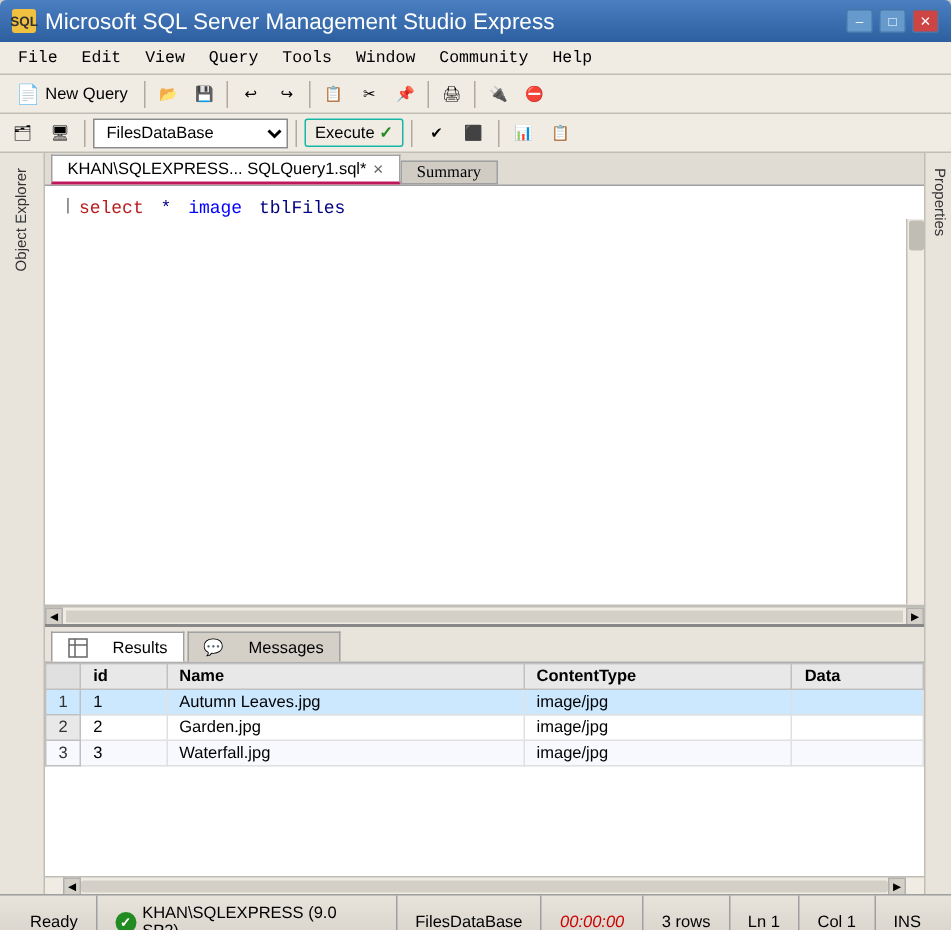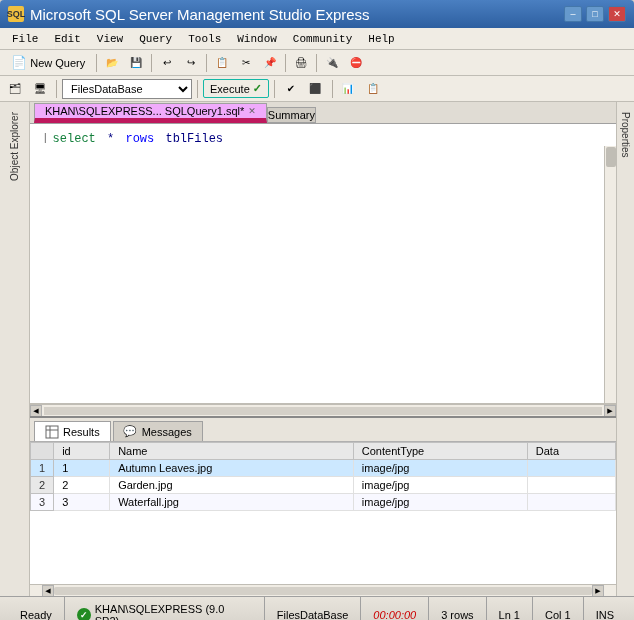--- a/index.html
+++ b/index.html
@@ -204,22 +204,22 @@
       border-bottom: none;
       background: #d0ccc4;
       font-size: 11px;
       cursor: pointer;
       display: flex;
       align-items: center;
       gap: 4px;
       height: 20px;
     }
     .tab.active {
-      background: #f0abfc;
-      border-bottom: 5px solid #be185d;
+      background: #ffffff;
+      border-bottom: 2px solid #be185d;
       z-index: 1;
     }
     .tab-close {
       font-size: 9px;
       cursor: pointer;
       color: #666;
     }
 
     
     .query-editor {
@@ -240,21 +240,21 @@
     .query-line {
       display: flex;
       align-items: flex-start;
       gap: 4px;
     }
     .line-indicator {
       color: #666;
       font-size: 11px;
       user-select: none;
     }
-    .kw-select { color: #15803d; }
+    .kw-select { color: #b91c1c; }
     .kw-from { color: #0000ff; }
 
     
     .results-area {
       background: white;
       display: flex;
       flex-direction: column;
       height: 180px;
       border-top: 2px solid #888;
     }
@@ -271,21 +271,21 @@
     }
     .results-tab {
       padding: 2px 10px;
       border: 1px solid #a0a0a0;
       border-bottom: none;
       background: #d4d0c8;
       font-size: 11px;
       cursor: pointer;
       display: flex;
       align-items: center;
-      gap: 4px;
+      gap: 16px;
       height: 20px;
     }
     .results-tab.active {
       background: white;
     }
     .tab-icon {
       width: 14px;
       height: 14px;
       display: inline-flex;
       align-items: center;
@@ -301,21 +301,21 @@
     .results-table {
       width: 100%;
       border-collapse: collapse;
       font-size: 11px;
     }
     .results-table th {
       background: #e8e8e8;
       border: 1px solid #c0c0c0;
       padding: 2px 8px;
       text-align: left;
-      font-weight: normal;
+      font-weight: bold;
       white-space: nowrap;
     }
     .results-table td {
       border: 1px solid #e0e0e0;
       padding: 2px 8px;
       white-space: nowrap;
     }
     .results-table .row-num-header {
       width: 20px;
       background: #e0e0e0;
@@ -422,28 +422,29 @@
       cursor: pointer;
     }
     .scroll-track {
       flex: 1;
       height: 8px;
       background: #d4d0c8;
       margin: 2px;
     }
 
     .summary-tab {
-      padding: 2px 0;
+      padding: 2px 10px;
       border: 1px solid #a0a0a0;
       background: #d0ccc4;
       font-size: 11px;
       cursor: pointer;
       height: 16px;
       display: flex;
       align-items: center;
+      font-family: Liberation Serif, serif;
     }
 
     .vertical-scrollbar {
       position: absolute;
       right: 0;
       top: 22px;
       bottom: 0;
       width: 12px;
       background: #f0ece4;
       border-left: 1px solid #c0bdb5;
@@ -536,21 +537,21 @@
         <span>Summary</span>
       </div>
     </div>
 
     <div class="query-editor" style="flex: 1; position: relative;">
       <div class="query-editor-inner">
         <div class="query-line">
           <span class="line-indicator">|</span>
           <span class="kw-select">select</span>
           <span>&nbsp;*&nbsp;</span>
-          <span class="kw-from">rows</span>
+          <span class="kw-from">image</span>
           <span>&nbsp;tblFiles</span>
         </div>
       </div>
 
       <div class="vertical-scrollbar">
         <div style="width:10px; height:20px; background:#c0bdb5; margin:1px auto; border-radius:2px;"></div>
       </div>
     </div>
 
     <div class="editor-h-scroll">

